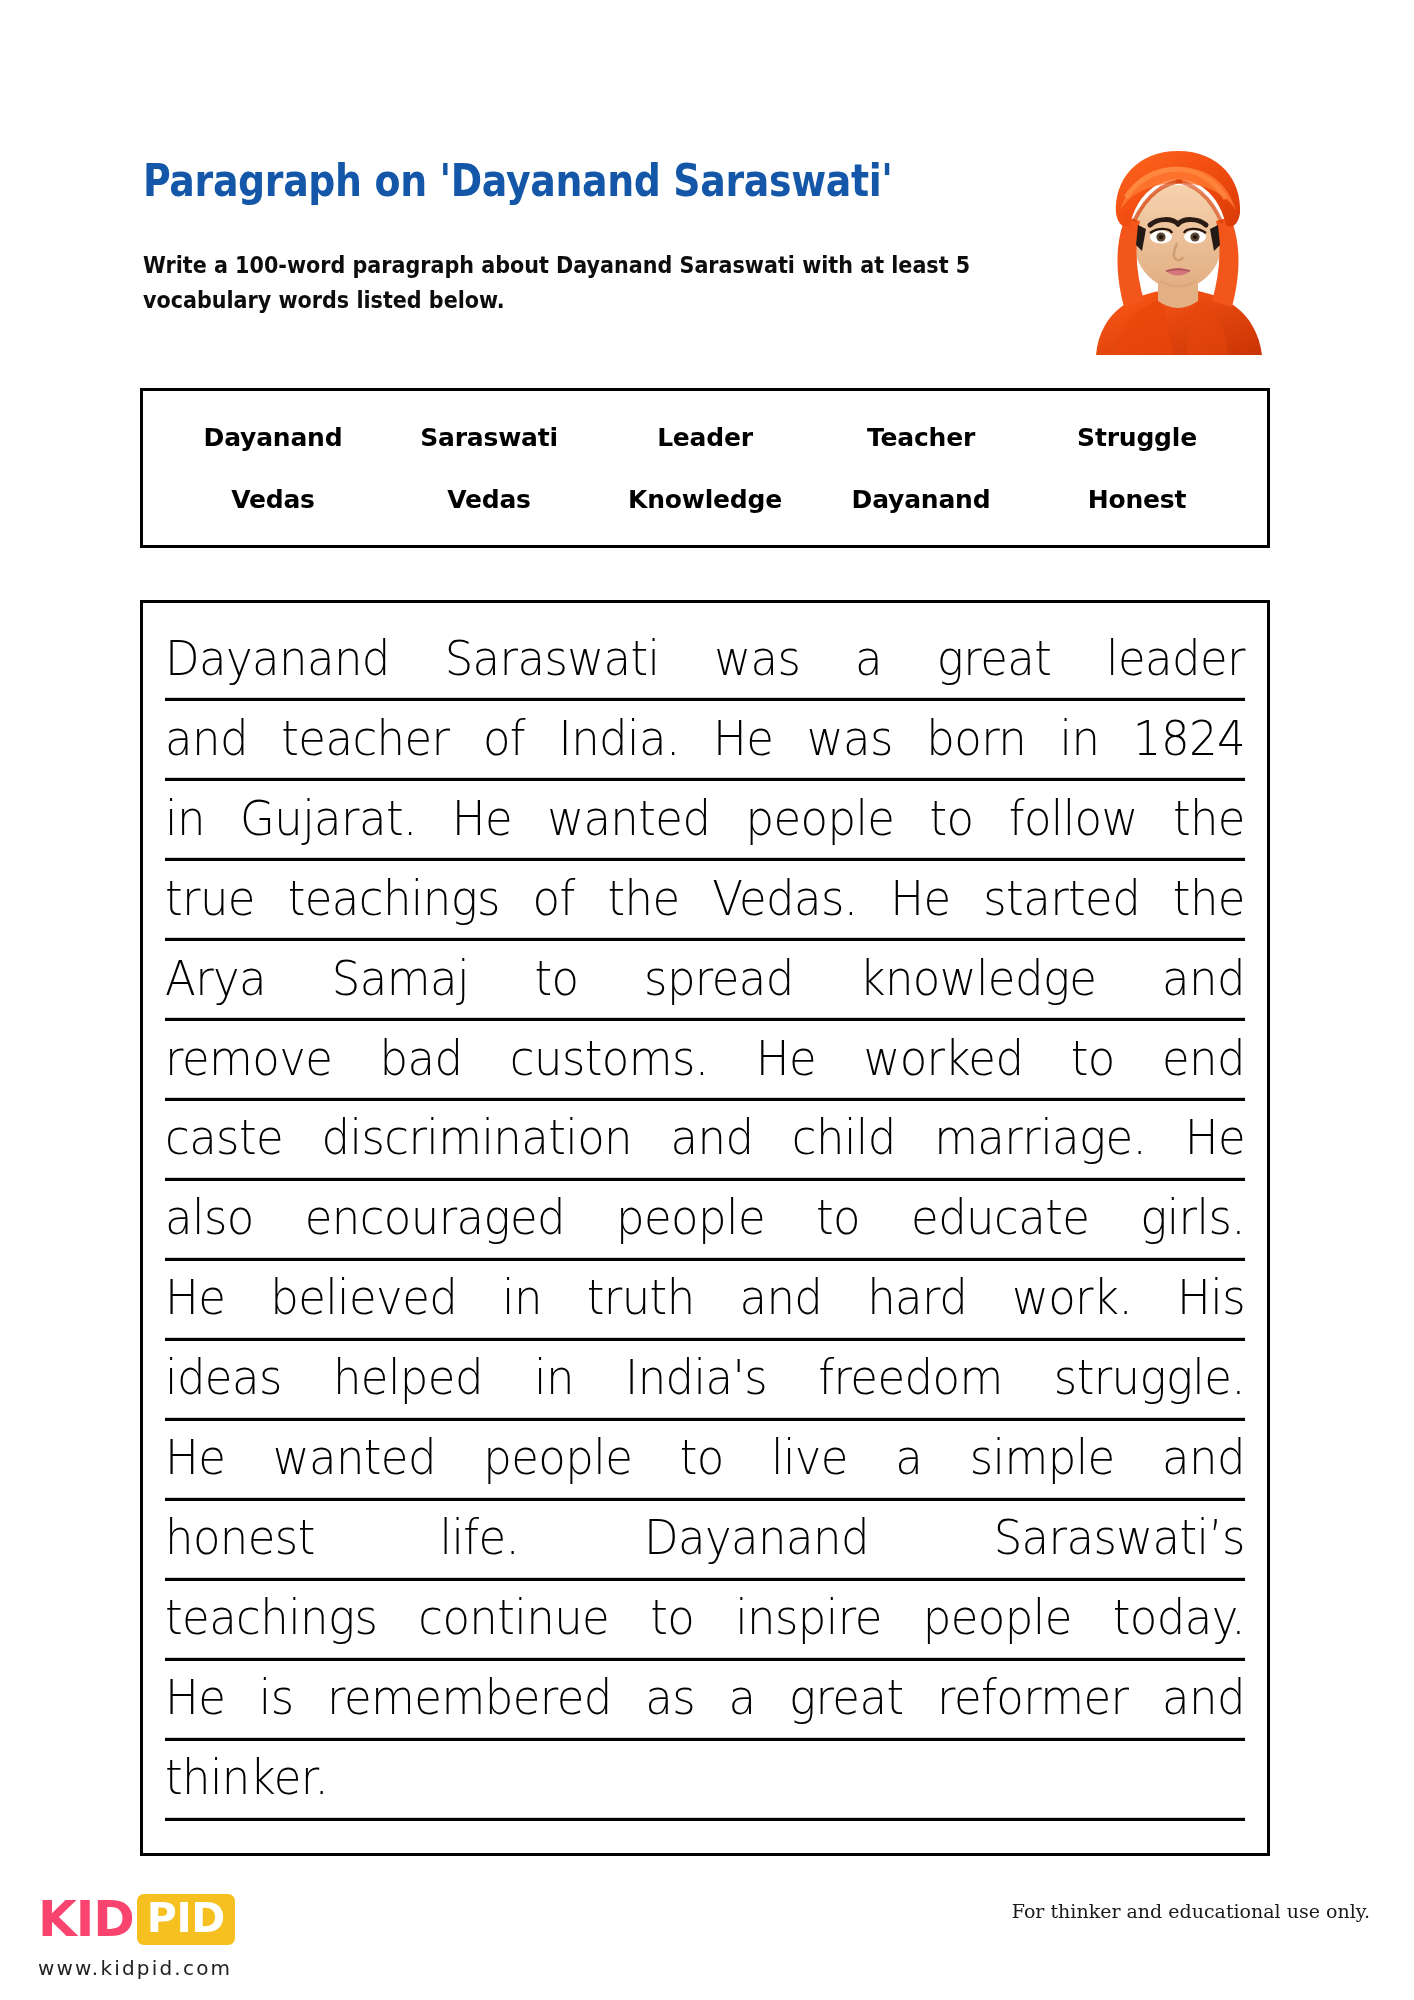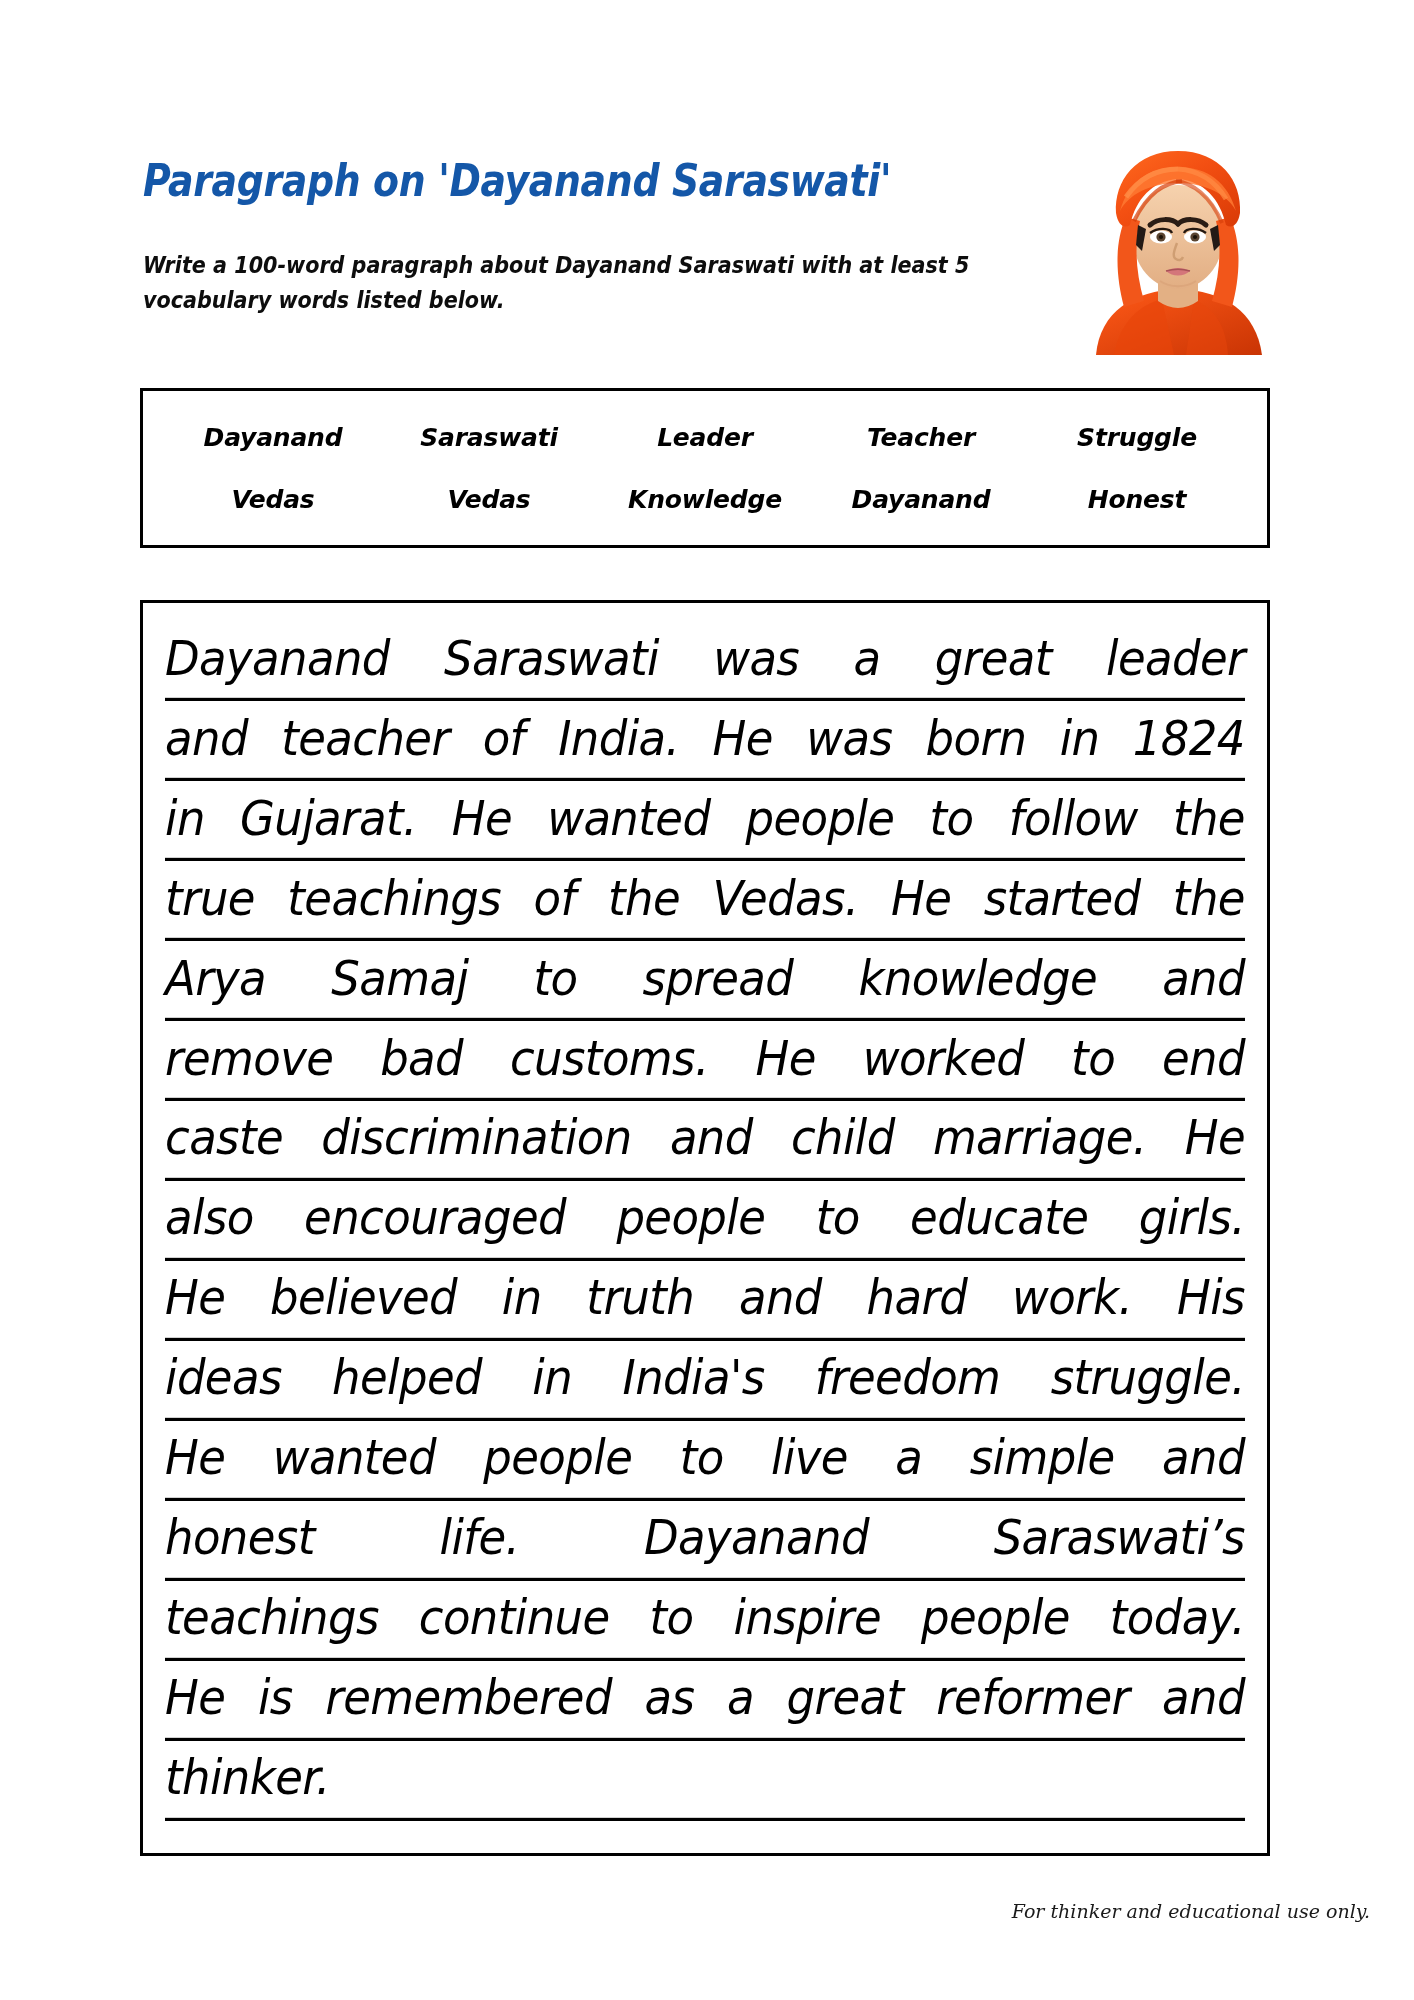--- a/index.html
+++ b/index.html
@@ -9,21 +9,20 @@
     background: #ffffff;
     font-family: "Liberation Sans", sans-serif;
     overflow: hidden;
   }
 
   .page {
     position: relative;
     width: 1414px;
     height: 1496px;
     background: #ffffff;
-    font-style: italic;
   }
 
   
   .header {
     position: absolute;
     left: 0; top: 0;
     width: 1414px;
     height: 370px;
   }
 
@@ -404,19 +403,26 @@
         <span class="w">great</span>
         <span class="w">reformer</span>
         <span class="w">and</span>
       </div>
       <div class="hand-line last">
         <span class="w">thinker.</span>
       </div>
     </div>
 
   <div class="footer">
+    <div class="logo-wrap">
+      <div class="logo-mark">
+        <span class="logo-kid">KID</span>
+        <span class="logo-pid">PID</span>
+      </div>
+      <div class="logo-url">www.kidpid.com</div>
+    </div>
 
     <div class="footer-note">
       <div>For thinker and educational use only.</div>
     </div>
   </div>
 
 </div>
 
 </body></html>

